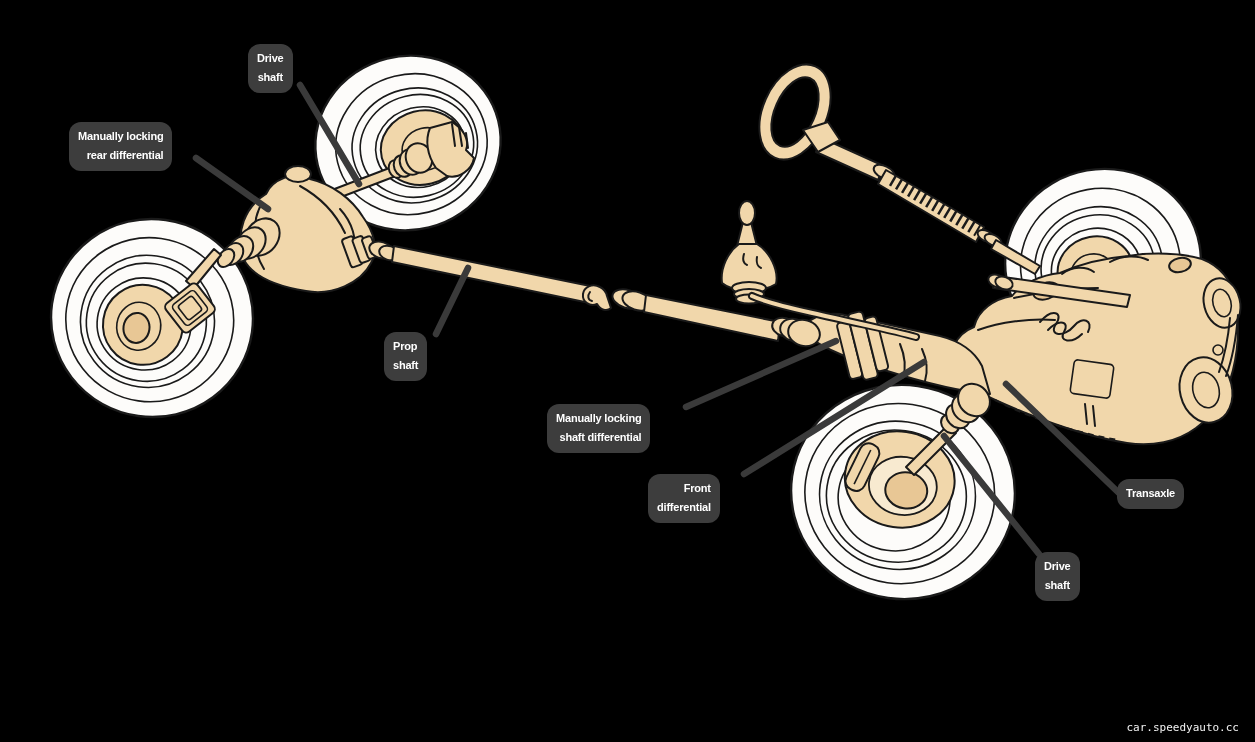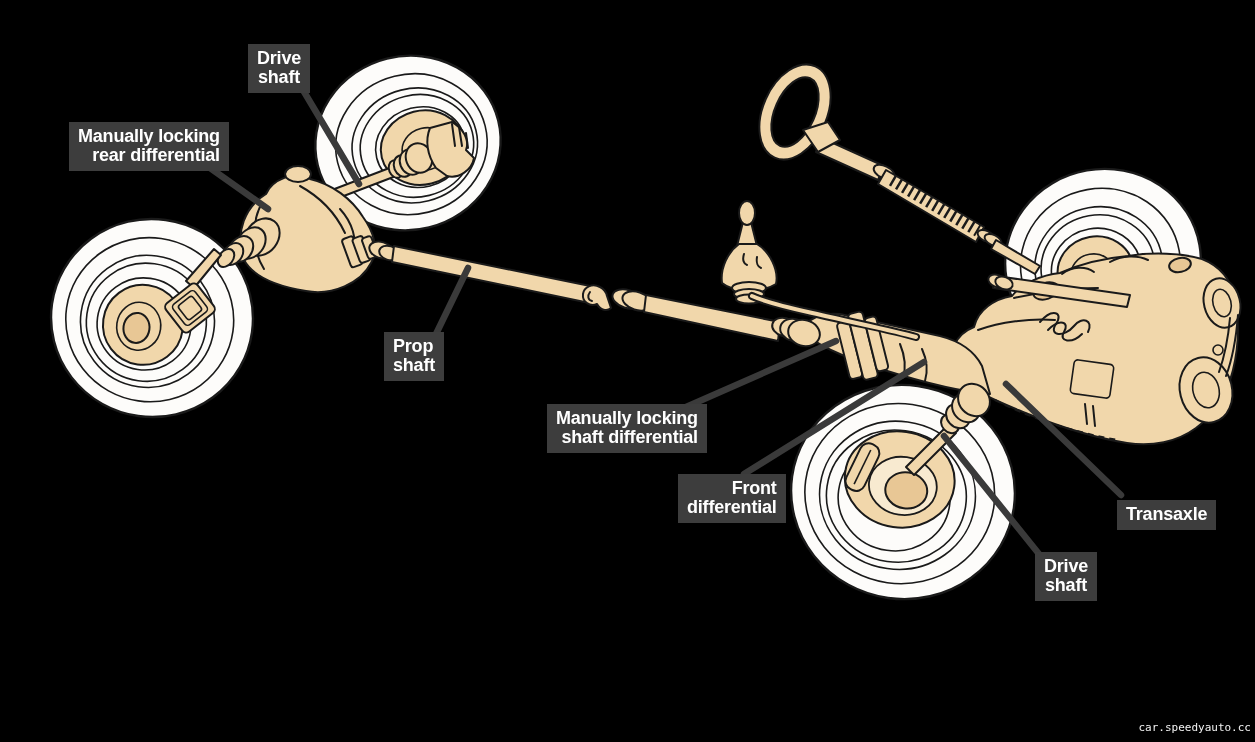--- a/index.html
+++ b/index.html
@@ -26,27 +26,27 @@
   .lite{fill:var(--artwork-highlight,#f8ead0);stroke:var(--artwork-outline,#1a1a1a);stroke-width:1.8;}
   .tire{fill:var(--tire-fill,#fdfcfa);stroke:var(--artwork-outline,#1a1a1a);stroke-width:2.4;}
   .ring{fill:none;stroke:var(--artwork-outline,#1a1a1a);stroke-width:1.6;}
   .ln{fill:none;stroke:var(--artwork-outline,#1a1a1a);stroke-width:2;stroke-linecap:round;}
   .leader{stroke:var(--leader-line,#3a3a3a);stroke-width:6.5;stroke-linecap:round;}
   
   .label{
     position:absolute;
     background:var(--label-background,#3d3d3d);
     color:var(--label-text,#fff);
-    font-weight:bold;font-size:18px;line-height:19px;
-    padding:5px 9px 6px;border-radius:0;
+    font-weight:bold;font-size:11px;line-height:19px;
+    padding:5px 9px 6px;border-radius:12px;
     letter-spacing:-0.2px;white-space:nowrap;
   }
   .label span{display:block;}
   .watermark{
-    position:absolute;right:4px;bottom:8px;
+    position:absolute;right:16px;bottom:8px;
     color:#f2f2f2;font-size:11px;line-height:12px;
     font-family:"DejaVu Sans Mono",monospace;
   }
 </style>
 </head>
 <body>
 
 <div class="stage">
 
   <svg width="1255" height="742" viewBox="0 0 1255 742">
@@ -250,26 +250,26 @@
   <div class="label" style="left:384px;top:332px;text-align:left">
     <span>Prop</span>
     <span>shaft</span>
   </div>
 
   <div class="label" style="left:547px;top:404px;text-align:right">
     <span>Manually locking</span>
     <span>shaft differential</span>
   </div>
 
-  <div class="label" style="left:678px;top:474px;text-align:right">
+  <div class="label" style="left:648px;top:474px;text-align:right">
     <span>Front</span>
     <span>differential</span>
   </div>
 
-  <div class="label" style="left:1117px;top:500px;text-align:center">
+  <div class="label" style="left:1117px;top:479px;text-align:center">
     <span>Transaxle</span>
   </div>
 
   <div class="label" style="left:1035px;top:552px;text-align:center">
     <span>Drive</span>
     <span>shaft</span>
   </div>
 
   <div class="watermark">car.speedyauto.cc</div>
 </div>

